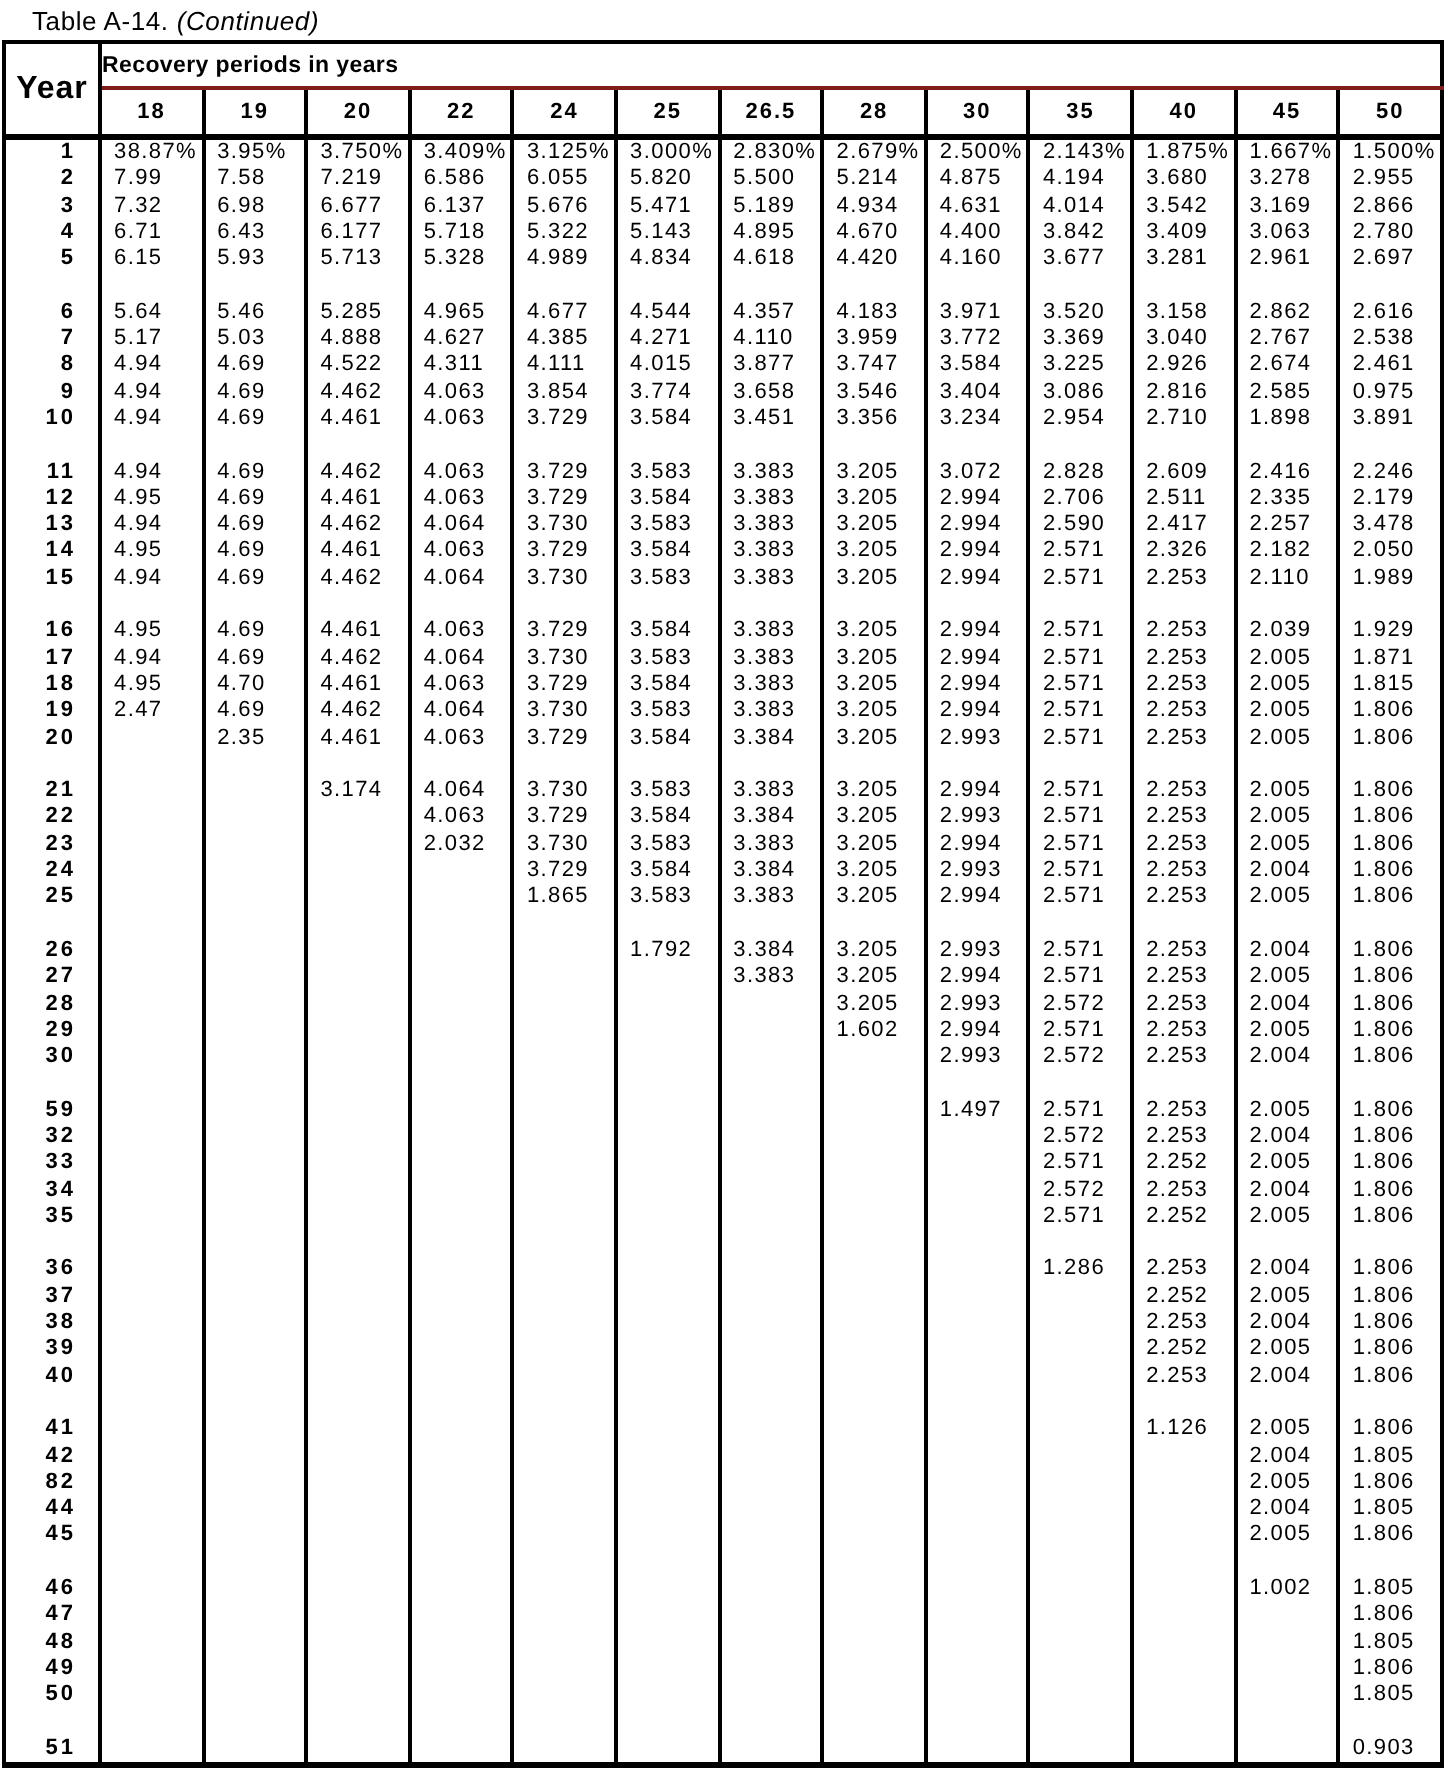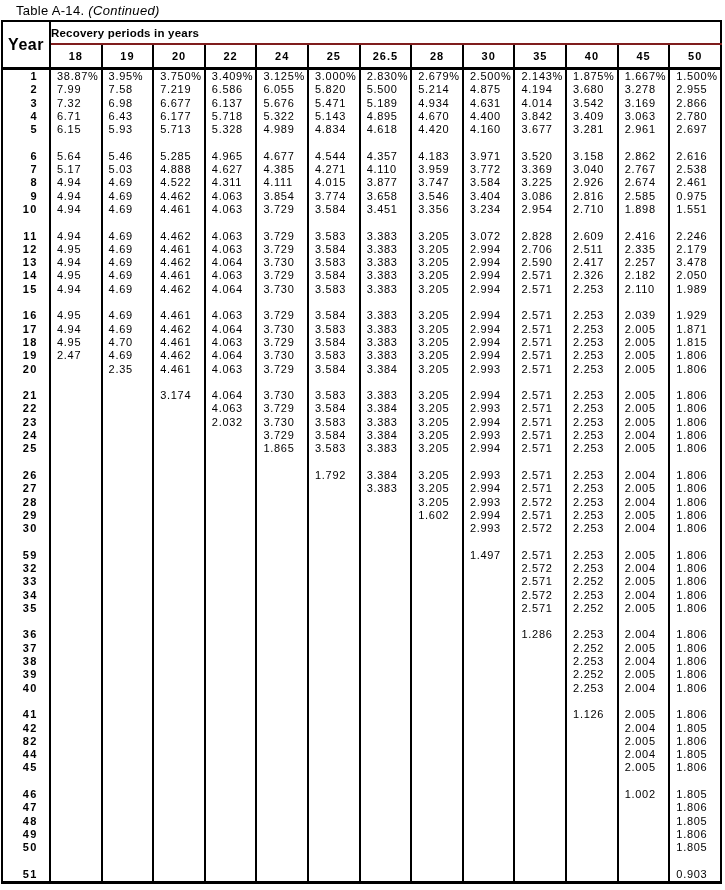--- a/index.html
+++ b/index.html
@@ -284,21 +284,21 @@
           <td class="value-cell">4.461</td>
           <td class="value-cell">4.063</td>
           <td class="value-cell">3.729</td>
           <td class="value-cell">3.584</td>
           <td class="value-cell">3.451</td>
           <td class="value-cell">3.356</td>
           <td class="value-cell">3.234</td>
           <td class="value-cell">2.954</td>
           <td class="value-cell">2.710</td>
           <td class="value-cell">1.898</td>
-          <td class="value-cell">1.551</td>
+          <td class="value-cell">3.891</td>
         </tr>
         <tr>
           <td class="year-cell"></td>
           <td class="value-cell"></td>
           <td class="value-cell"></td>
           <td class="value-cell"></td>
           <td class="value-cell"></td>
           <td class="value-cell"></td>
           <td class="value-cell"></td>
           <td class="value-cell"></td>

